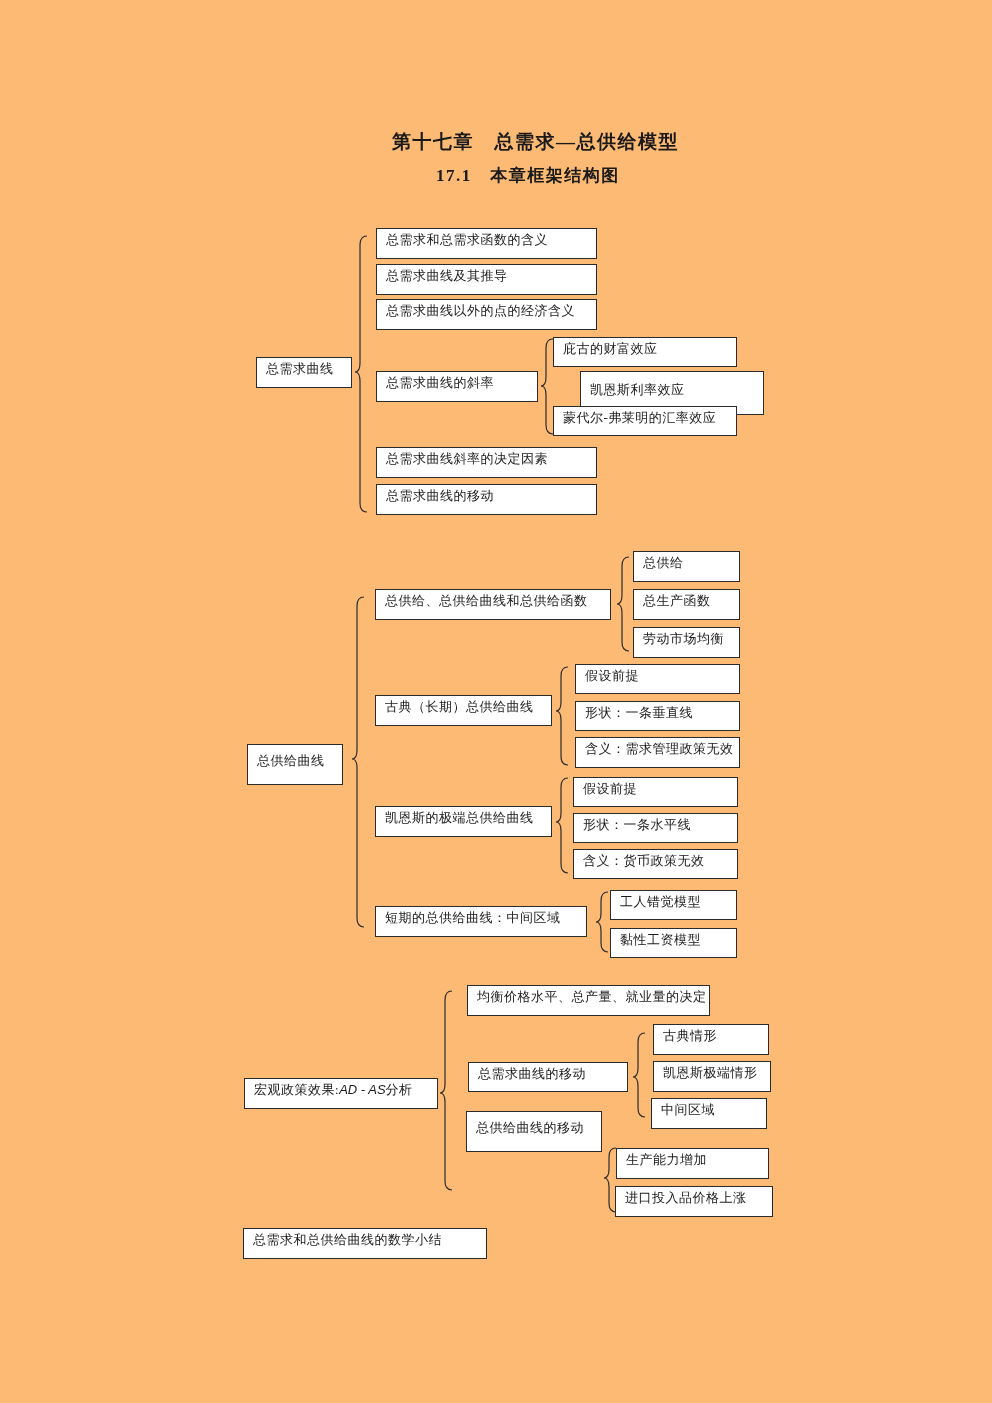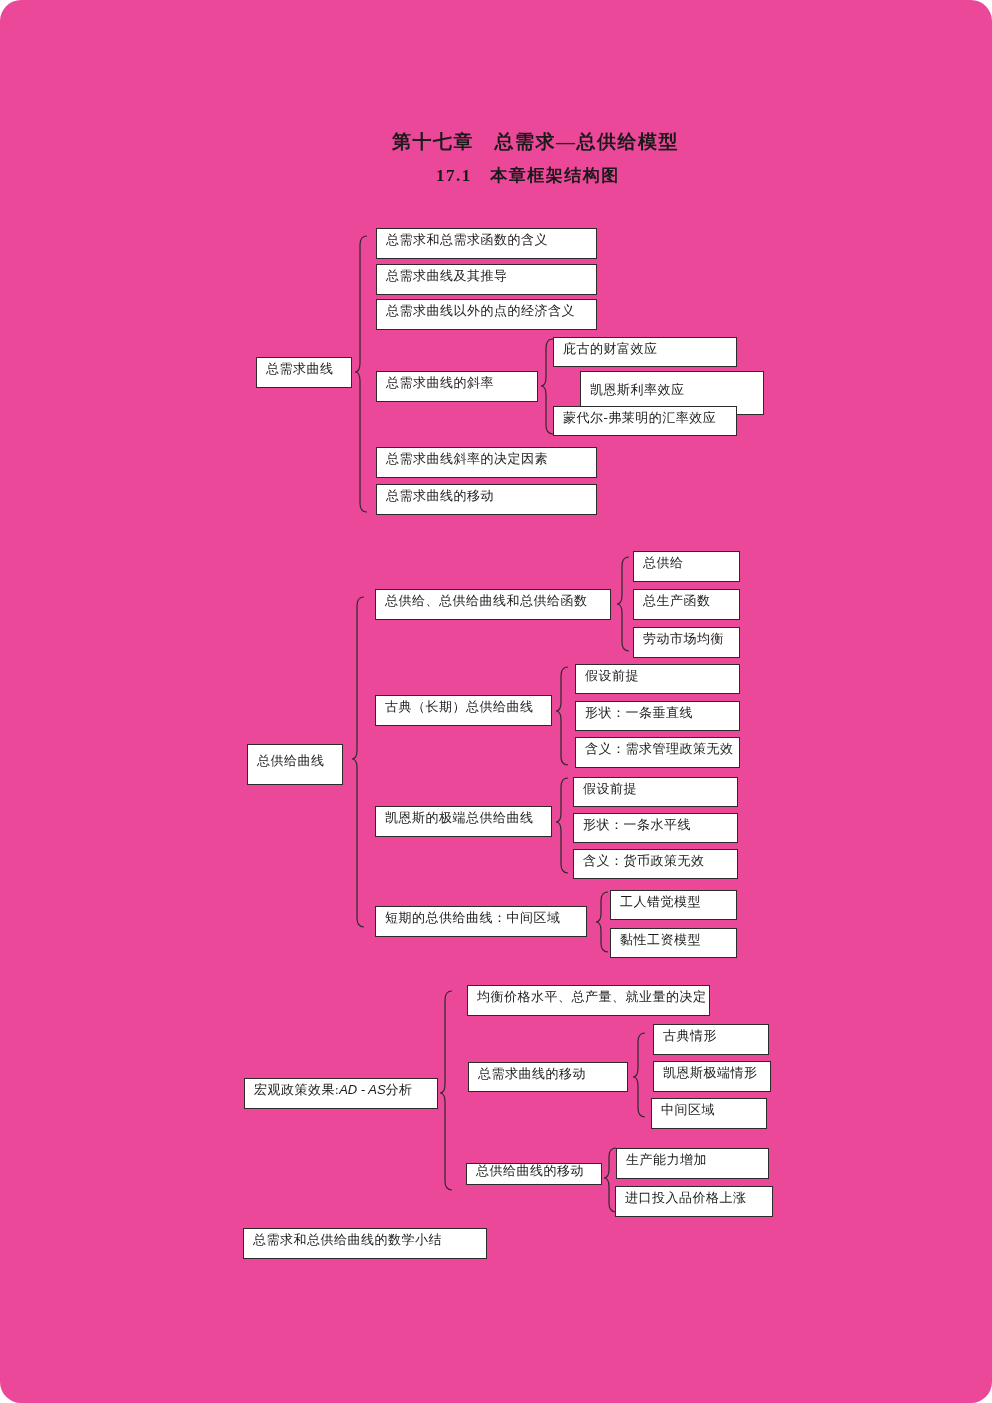--- a/index.html
+++ b/index.html
@@ -1,20 +1,20 @@
 <!DOCTYPE html>
 <html><head>
 <meta charset="utf-8">
 <style>
   html,body{margin:0;padding:0;}
   body{
     width:992px;height:1403px;position:relative;background:#ffffff;
     font-family:"Liberation Serif","DejaVu Serif",serif;color:#1a1a1a;
   }
-  .page{position:absolute;left:0;top:0;width:992px;height:1403px;background:#ec4899;overflow:hidden;border-radius:21px;}
+  .page{position:absolute;left:0;top:0;width:992px;height:1403px;background:#fdba74;overflow:hidden;}
   #braces{position:absolute;left:0;top:0;width:992px;height:1403px;}
   .title{
     position:absolute;left:392px;top:129px;margin:0;
     font-size:19px;font-weight:bold;letter-spacing:1.5px;white-space:nowrap;
   }
   .subtitle{
     position:absolute;left:429px;top:157px;margin:7px;
     font-size:17px;font-weight:bold;letter-spacing:1.5px;white-space:nowrap;
   }
   .node{
@@ -80,19 +80,19 @@
   <div class="node" style="left:244px;top:1078px;width:194px;height:31px">
     <span>宏观政策效果:</span>
       <i class="math">AD - AS</i>
       <span class="gap">分析</span>
   </div>
   <div class="node" style="left:467px;top:985px;width:243px;height:31px">均衡价格水平、总产量、就业量的决定</div>
   <div class="node" style="left:468px;top:1062px;width:160px;height:30px">总需求曲线的移动</div>
   <div class="node" style="left:653px;top:1024px;width:116px;height:31px">古典情形</div>
   <div class="node" style="left:653px;top:1061px;width:118px;height:31px">凯恩斯极端情形</div>
   <div class="node" style="left:651px;top:1098px;width:116px;height:31px">中间区域</div>
-  <div class="node" style="left:466px;top:1163px;width:136px;height:22px">总供给曲线的移动</div>
+  <div class="node" style="left:466px;top:1111px;width:136px;height:41px">总供给曲线的移动</div>
   <div class="node" style="left:616px;top:1148px;width:153px;height:31px">生产能力增加</div>
   <div class="node" style="left:615px;top:1186px;width:158px;height:31px">进口投入品价格上涨</div>
 
   <div class="node" style="left:243px;top:1228px;width:244px;height:31px">总需求和总供给曲线的数学小结</div>
 
 </div>
 
 </body></html>

